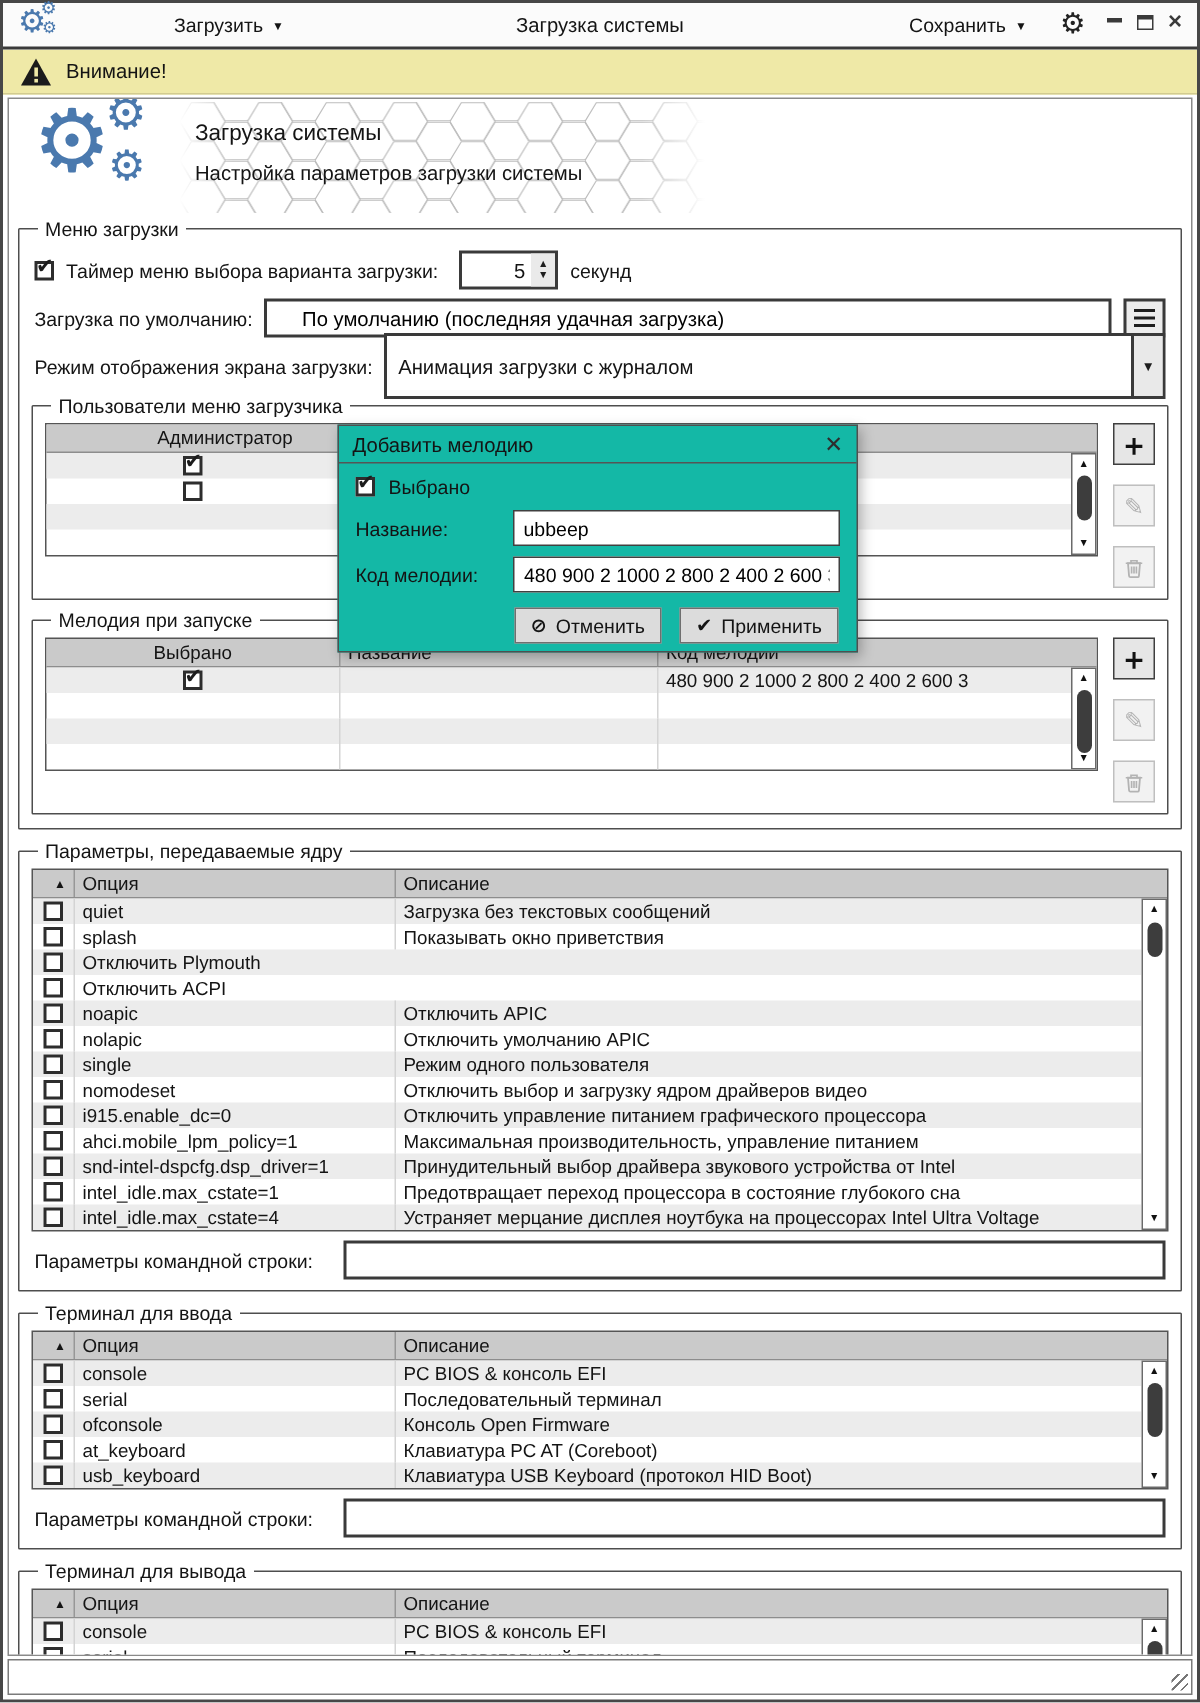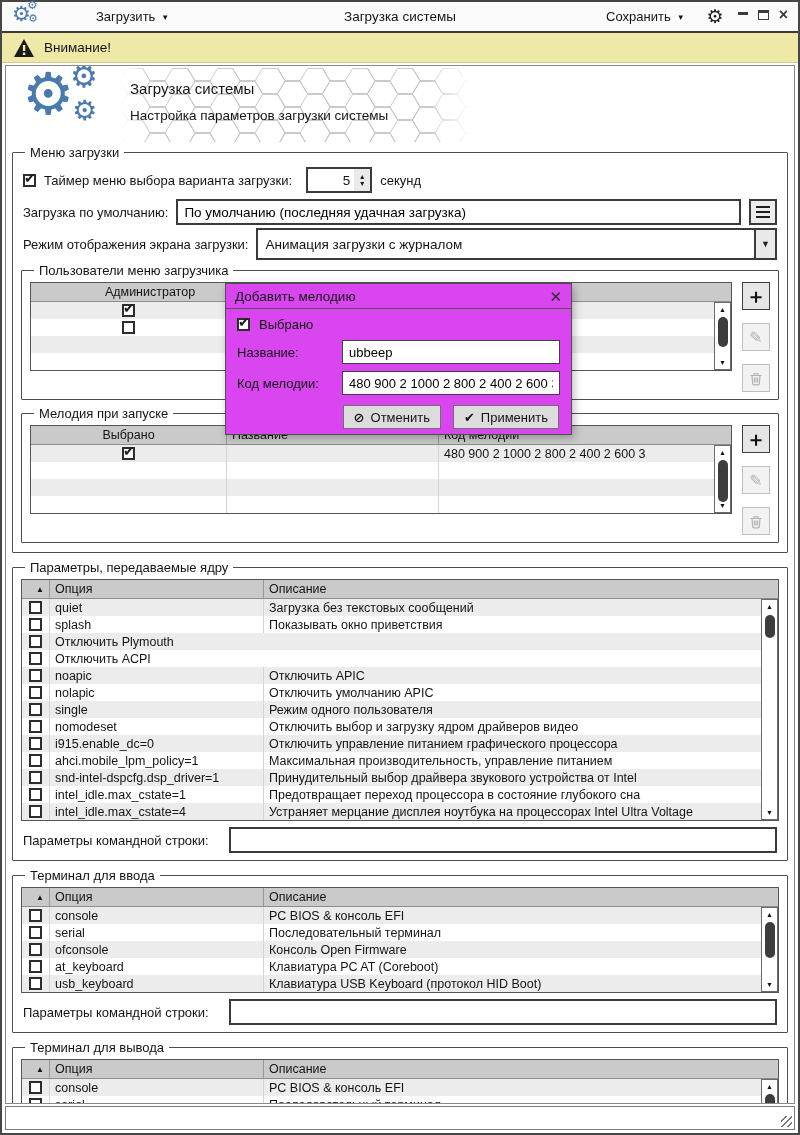--- a/index.html
+++ b/index.html
@@ -53,29 +53,29 @@
   .cb { width:13px; height:13px; border:2px solid #2d2d2d; background:#fff; position:relative; flex:0 0 13px; }
   .cb.checked::after { content:"✔"; position:absolute; left:-1px; top:-6px; font-size:14px; color:#1c1c1c;
                        font-family:"DejaVu Sans",sans-serif; }
 
   .spin { display:flex; width:66px; height:26px; border:2px solid #3a3a3a; background:#fff; align-items:stretch; }
   .spin-val { flex:1; text-align:right; padding:4px 4px 0 0; font-size:13.5px; }
   .spin-btn { width:16px; background:#eaeaea; display:flex; flex-direction:column;
               align-items:center; justify-content:center; gap:1px; }
   .spin-btn span { font-size:7px; line-height:6px; color:#1e1e1e; }
 
-  input.ti { height:26px; border:2px solid #3a3a3a; background:#fff; padding:0 6px; font-size:13.5px;
+  input.ti { height:26px; border:2px solid #3a3a3a; background:#fff; padding:0 23px; font-size:13.5px;
              font-family:"Liberation Sans","DejaVu Sans",sans-serif; outline:none; }
   .grow { flex:1; }
 
   .hamb { width:28px; height:26px; border:2px solid #3a3a3a; background:#ececec; display:flex;
           flex-direction:column; justify-content:center; align-items:center; gap:2.5px; flex:0 0 28px; }
   .hamb i { width:14px; height:2.2px; background:#1e1e1e; }
 
-  .combo { flex:1; height:32px; border:2px solid #3a3a3a; background:#fff; display:flex; align-items:center; }
+  .combo { flex:1; height:44px; border:2px solid #3a3a3a; background:#fff; display:flex; align-items:center; }
   .combo-val { flex:1; padding:0 7px; font-size:13.5px; }
   .combo-arrow { width:21px; align-self:stretch; background:#e9e9e9; border-left:2px solid #3a3a3a;
                  display:flex; align-items:center; justify-content:center; font-size:9px; color:#1e1e1e; }
 
   
   .tbl-wrap { display:flex; gap:10px; margin-top:3px; align-items:flex-start; }
   .tbl { border:1px solid #555; background:#fff; flex:1; }
   .tbl-head { display:flex; background:#cacaca; height:19px; border-bottom:1px solid #8d8d8d; }
   .hcell { display:flex; align-items:center; padding:0 5px; border-right:1px solid #979797;
            font-size:12.5px; overflow:hidden; white-space:nowrap; }
@@ -101,21 +101,21 @@
   .sb-term .sthumb { top:1px; height:36px; }
 
   .side-btns { flex:0 0 28px; display:flex; flex-direction:column; gap:13px; }
   .sq-btn { width:28px; height:28px; border:1px solid #3f3f3f; background:#e6e6e6; display:flex;
             align-items:center; justify-content:center; }
   .sq-btn.plus { font-size:20px; font-weight:bold; color:#111; }
   .sq-btn.disabled { border-color:#bfbfbf; background:#f2f2f2; color:#b3b3b3; }
   .sq-btn .pencil { font-family:"DejaVu Sans",sans-serif; font-size:16px; transform:rotate(0deg); }
 
   
-  .dialog { position:absolute; left:223px; top:281px; width:347px; height:152px; background:#d946ef;
+  .dialog { position:absolute; left:223px; top:281px; width:347px; height:152px; background:#14b8a6;
             border:1px solid #4f4f4f; box-shadow:2px 3px 8px rgba(0,0,0,.28); z-index:60; }
   .dlg-title { height:25px; display:flex; align-items:center; padding:0 9px; border-bottom:1px solid #555;
                font-size:13.5px; }
   .dlg-x { margin-left:auto; font-size:15px; font-weight:bold; color:#2e2e2e; line-height:1; }
   .dlg-body { padding:6px 11px 0; display:flex; flex-direction:column; gap:7px; }
   .dlg-row { display:flex; align-items:center; gap:9px; height:24px; }
   .dlg-label { flex:0 0 96px; font-size:13px; }
   input.dlg-in { flex:1; height:24px; border:1.5px solid #404040; padding:0 6px; font-size:13px;
                  font-family:"Liberation Sans","DejaVu Sans",sans-serif; outline:none; background:#fff; }
   .dlg-btns { display:flex; justify-content:flex-end; gap:12px; margin-top:3px; padding-right:1px; }
@@ -132,21 +132,21 @@
 <body>
 
 <div class="window">
 
   <div class="titlebar">
     <div class="app-icon">
       <span class="g1">⚙</span>
       <span class="g2">⚙</span>
       <span class="g3">⚙</span>
     </div>
-    <div class="menu-item" style="margin-left:42px;justify-content:flex-end;">
+    <div class="menu-item" style="margin-left:62px;justify-content:flex-end;">
       <span>Загрузить</span>
       <span class="chev">▼</span>
     </div>
     <div class="tb-title">Загрузка системы</div>
     <div class="tb-right">
       <div class="menu-item">
         <span>Сохранить</span>
         <span class="chev">▼</span>
       </div>
       <span class="gear-btn">⚙</span>

